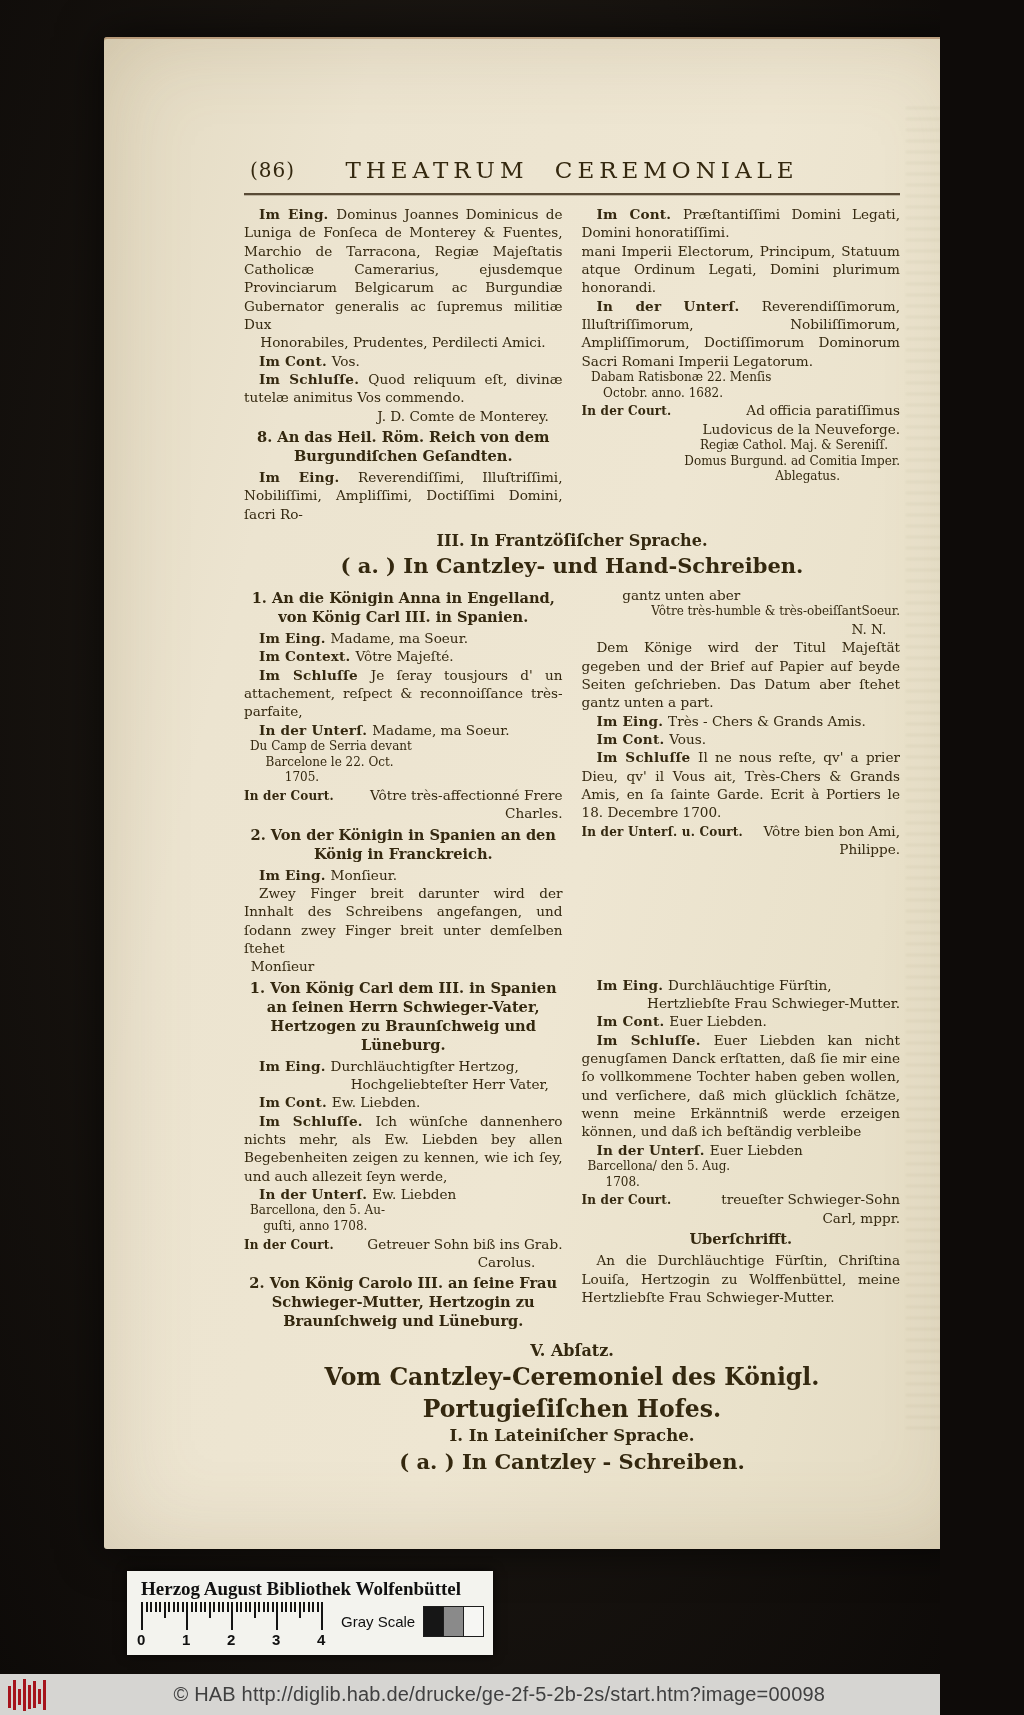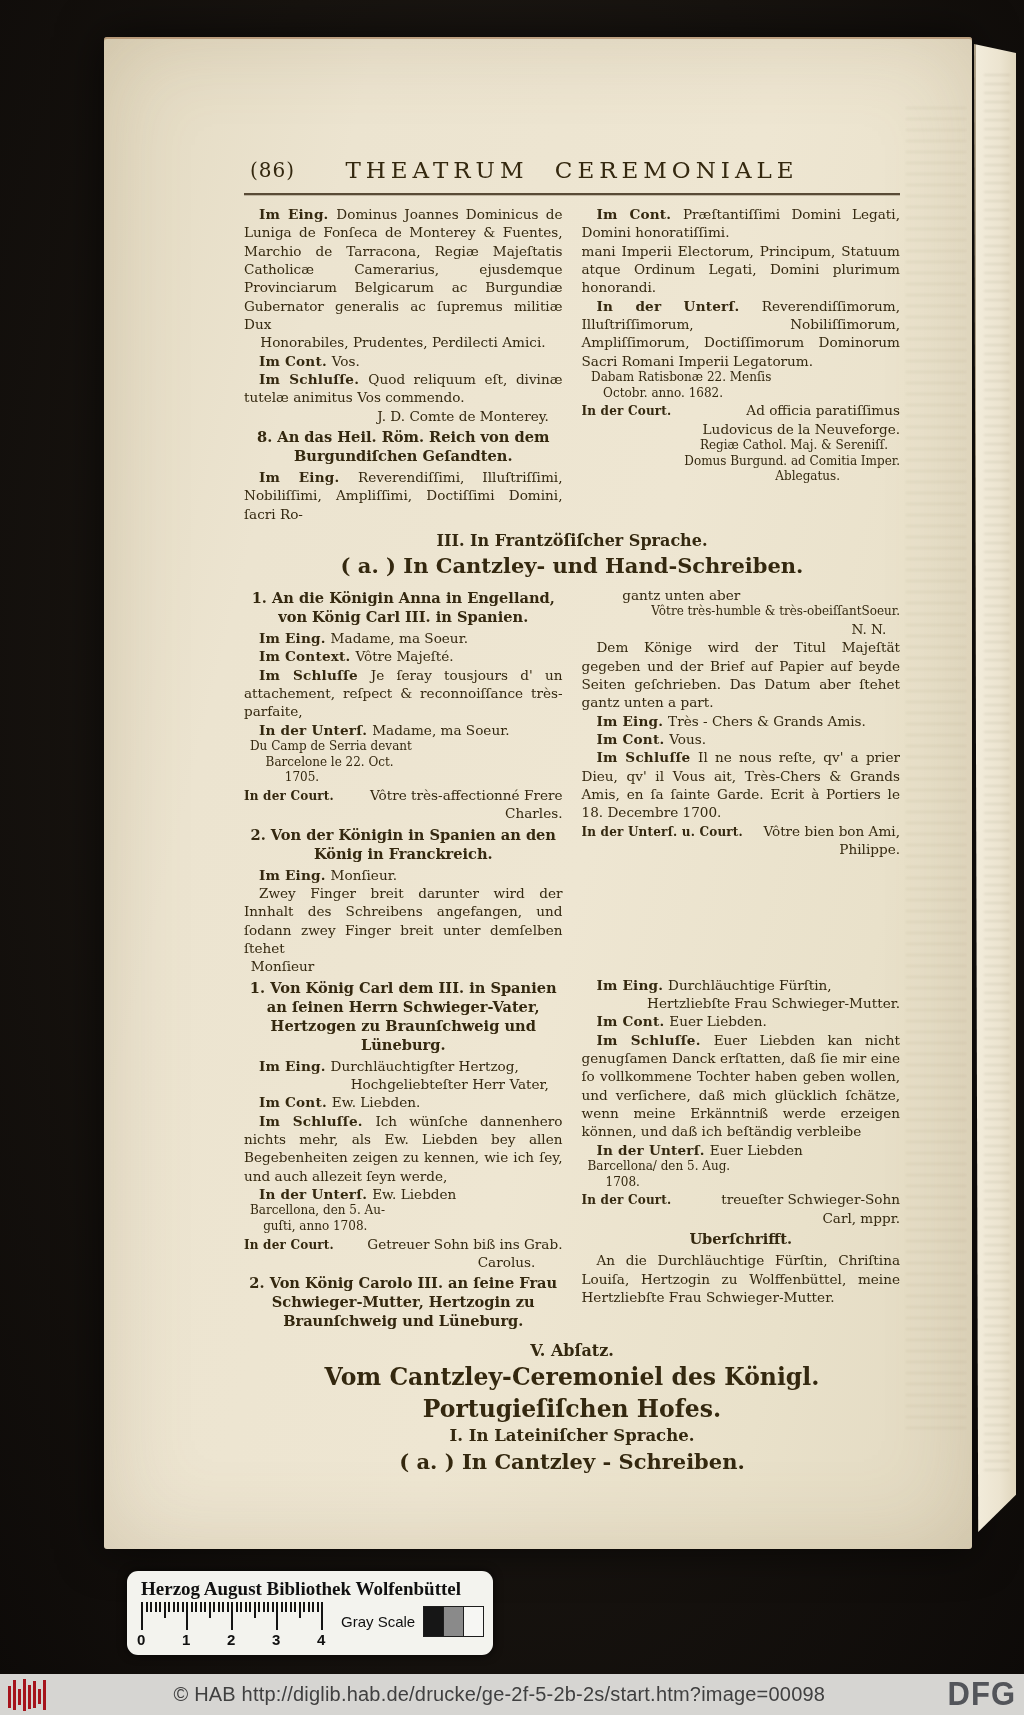--- a/index.html
+++ b/index.html
@@ -1,16 +1,16 @@
 <!DOCTYPE html>
 <html><head>
 <meta charset="utf-8">
 <style>
   html,body{margin:0;padding:0;background:#0e0b09;}
-  .stage{position:relative;width:1024px;height:1715px;overflow:hidden;
+  .stage{position:relative;width:940px;height:1715px;overflow:hidden;
     background:radial-gradient(ellipse at 50% 40%, #221d18 0%, #17130f 55%, #0d0a08 100%);
     font-family:"DejaVu Serif","Liberation Serif",serif;}
   
   .paper{position:absolute;left:104px;top:37px;width:868px;height:1512px;border-radius:3px;
     background:linear-gradient(104deg,#e3dac2 0%,#ece4d0 22%,#eee6d2 55%,#e9e1ca 80%,#e2d9c1 100%);
     box-shadow:0 0 45px rgba(0,0,0,.65), inset 0 0 90px rgba(125,98,60,.20), inset 0 2px 0 rgba(150,95,55,.45);}
   .ghost{position:absolute;right:6px;top:70px;bottom:120px;width:60px;opacity:.8;filter:blur(1.2px);
     background:repeating-linear-gradient(to bottom, rgba(108,88,52,.09) 0 2px, transparent 2px 11px);}
   .edge{position:absolute;left:974px;top:44px;width:40px;height:1488px;
     background:linear-gradient(to right,#f2ecdb 0%,#ece4d0 60%,#e0d6bd 100%);
@@ -39,21 +39,21 @@
   .lr .lbl{font-size:12px;}
   .sec-center{text-align:center;margin:7px 0 7px 0;}
   .cline{font-weight:bold;}
   .cline.md{font-size:16.5px;}
   .cline.lg{font-size:16px;line-height:1.35;}
   .cline.xl{font-size:21px;line-height:1.3;}
   .cline.xxl{font-size:23.5px;line-height:1.35;}
   .cline.catch{font-weight:normal;font-size:14px;text-align:right;margin:8px 2em 0 0;}
   
   .card{position:absolute;left:127px;top:1571px;width:366px;height:84px;background:#f3f3ee;
-    border-radius:11px;box-shadow:0 0 10px rgba(0,0,0,.7);}
+    border-radius:0;box-shadow:0 0 10px rgba(0,0,0,.7);}
   .card-title{font-family:"Liberation Serif","DejaVu Serif",serif;font-weight:bold;font-size:19px;
     color:#101010;margin:7px 10px 0 14px;white-space:nowrap;}
   .ruler-row{position:relative;height:50px;}
   .ticks{position:absolute;left:14px;top:2px;width:192px;height:48px;}
   .tick{position:absolute;top:0;width:2px;background:#141414;}
   .tnum{position:absolute;top:29px;font:bold 15px "Liberation Sans","DejaVu Sans",sans-serif;color:#101010;}
   .gs{position:absolute;left:214px;top:6px;display:flex;align-items:center;gap:9px;}
   .gs-label{font:15px "Liberation Sans","DejaVu Sans",sans-serif;color:#101010;white-space:nowrap;}
   .gs-sw{display:flex;}
   .gsq{width:19px;height:29px;display:inline-block;border:1px solid #1d1d1d;margin-left:-1px;}

